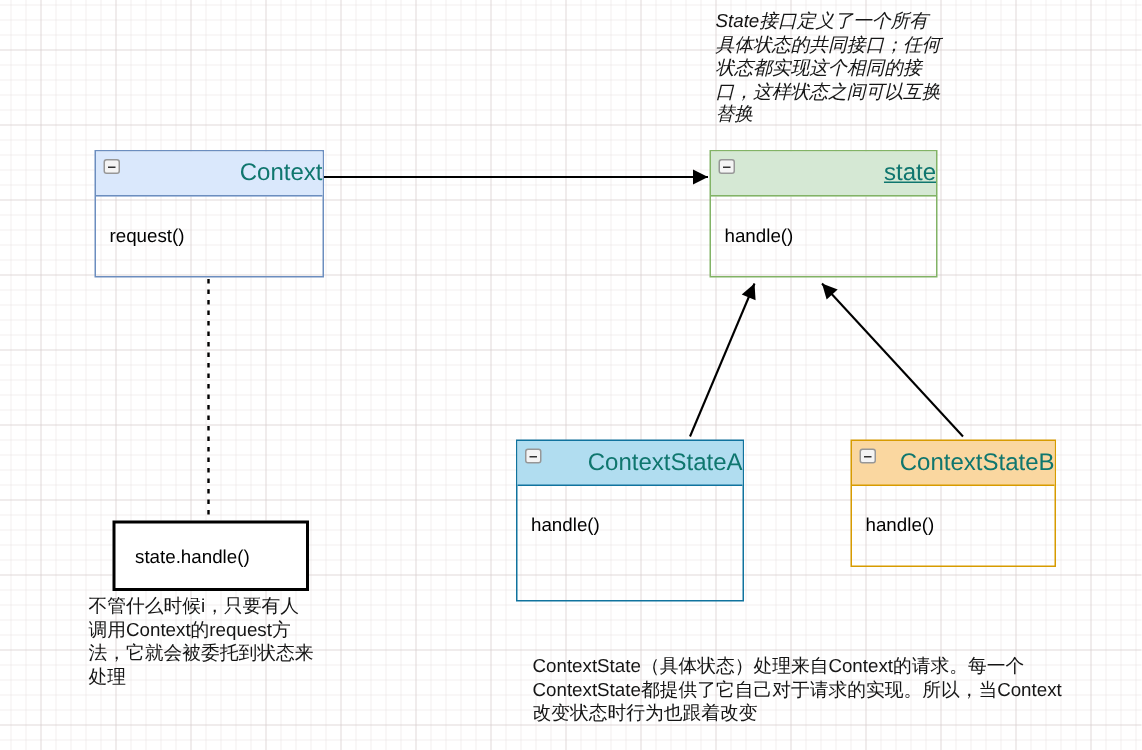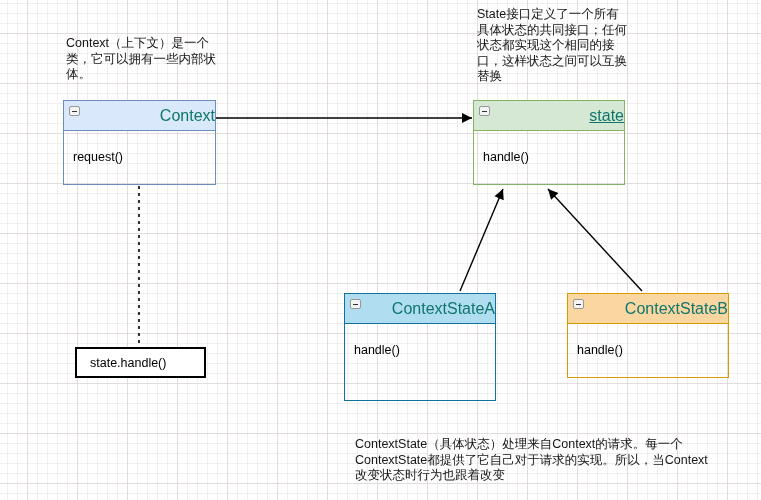--- a/index.html
+++ b/index.html
@@ -24,21 +24,21 @@
 
   
   .note {
     position: absolute;
     font-size: 12.5px;
     line-height: 15.5px;
     white-space: pre-line;
     color: #151515;
   }
   #note-context       { left: 66px;  top: 36px;  }
-  #note-state         { left: 477px; top: 7px;   }
+  #note-state         { left: 477px; top: 7px; font-style: italic;   }
   #note-request       { left: 59px;  top: 397px; }
   #note-contextstate  { left: 355px; top: 437px; }
 
   
   .uml {
     position: absolute;
     box-sizing: border-box;
     border: 1.5px solid #000;
     background: transparent;
   }
@@ -79,28 +79,28 @@
 
   #box-context       { left: 63px;  top: 100px; width: 153px; height: 85px; border-color: var(--context-border); }
   #box-context .hdr  { background: var(--context-header); border-bottom: 1.5px solid var(--context-border); }
 
   #box-state         { left: 473px; top: 100px; width: 152px; height: 85px; border-color: var(--state-border); }
   #box-state .hdr    { background: var(--state-header); border-bottom: 1.5px solid var(--state-border); text-decoration: underline; }
 
   #box-state-a       { left: 344px; top: 293px; width: 152px; height: 108px; border-color: var(--state-a-border); }
   #box-state-a .hdr  { background: var(--state-a-header); border-bottom: 1.5px solid var(--state-a-border); }
 
-  #box-state-b       { left: 567px; top: 293px; width: 162px; height: 85px; border-color: var(--state-b-border); }
+  #box-state-b       { left: 567px; top: 293px; width: 137px; height: 85px; border-color: var(--state-b-border); }
   #box-state-b .hdr  { background: var(--state-b-header); border-bottom: 1.5px solid var(--state-b-border); }
 
   
   #box-state-handle {
     position: absolute;
     left: 75px; top: 347px;
-    width: 131px; height: 31px;
+    width: 131px; height: 47px;
     box-sizing: border-box;
     border: 2px solid #000;
     background: #ffffff;
     display: flex; align-items: center;
     padding-left: 13px;
     font-size: 12.5px;
     color: #000;
   }
 
   
@@ -109,28 +109,29 @@
     left: 0; top: 0;
     width: 761px; height: 500px;
     pointer-events: none;
   }
 </style>
 </head>
 <body>
 
 <div id="canvas">
 
-  <div class="note" id="note-context">Context（上下文）是一个
-类，它可以拥有一些内部状
-体。</div>
   <div class="note" id="note-state">State接口定义了一个所有
 具体状态的共同接口；任何
 状态都实现这个相同的接
 口，这样状态之间可以互换
 替换</div>
+  <div class="note" id="note-request">不管什么时候i，只要有人
+调用Context的request方
+法，它就会被委托到状态来
+处理</div>
   <div class="note" id="note-contextstate">ContextState（具体状态）处理来自Context的请求。每一个
 ContextState都提供了它自己对于请求的实现。所以，当Context
 改变状态时行为也跟着改变</div>
 
   <svg id="connectors" viewBox="0 0 761 500" xmlns="http://www.w3.org/2000/svg">
     <defs>
       <marker id="ah" markerUnits="userSpaceOnUse" markerWidth="14" markerHeight="14" refX="12" refY="7" orient="auto">
         <path d="M2,2 L12,7 L2,12 Z" fill="#000"></path>
       </marker>
     </defs>

